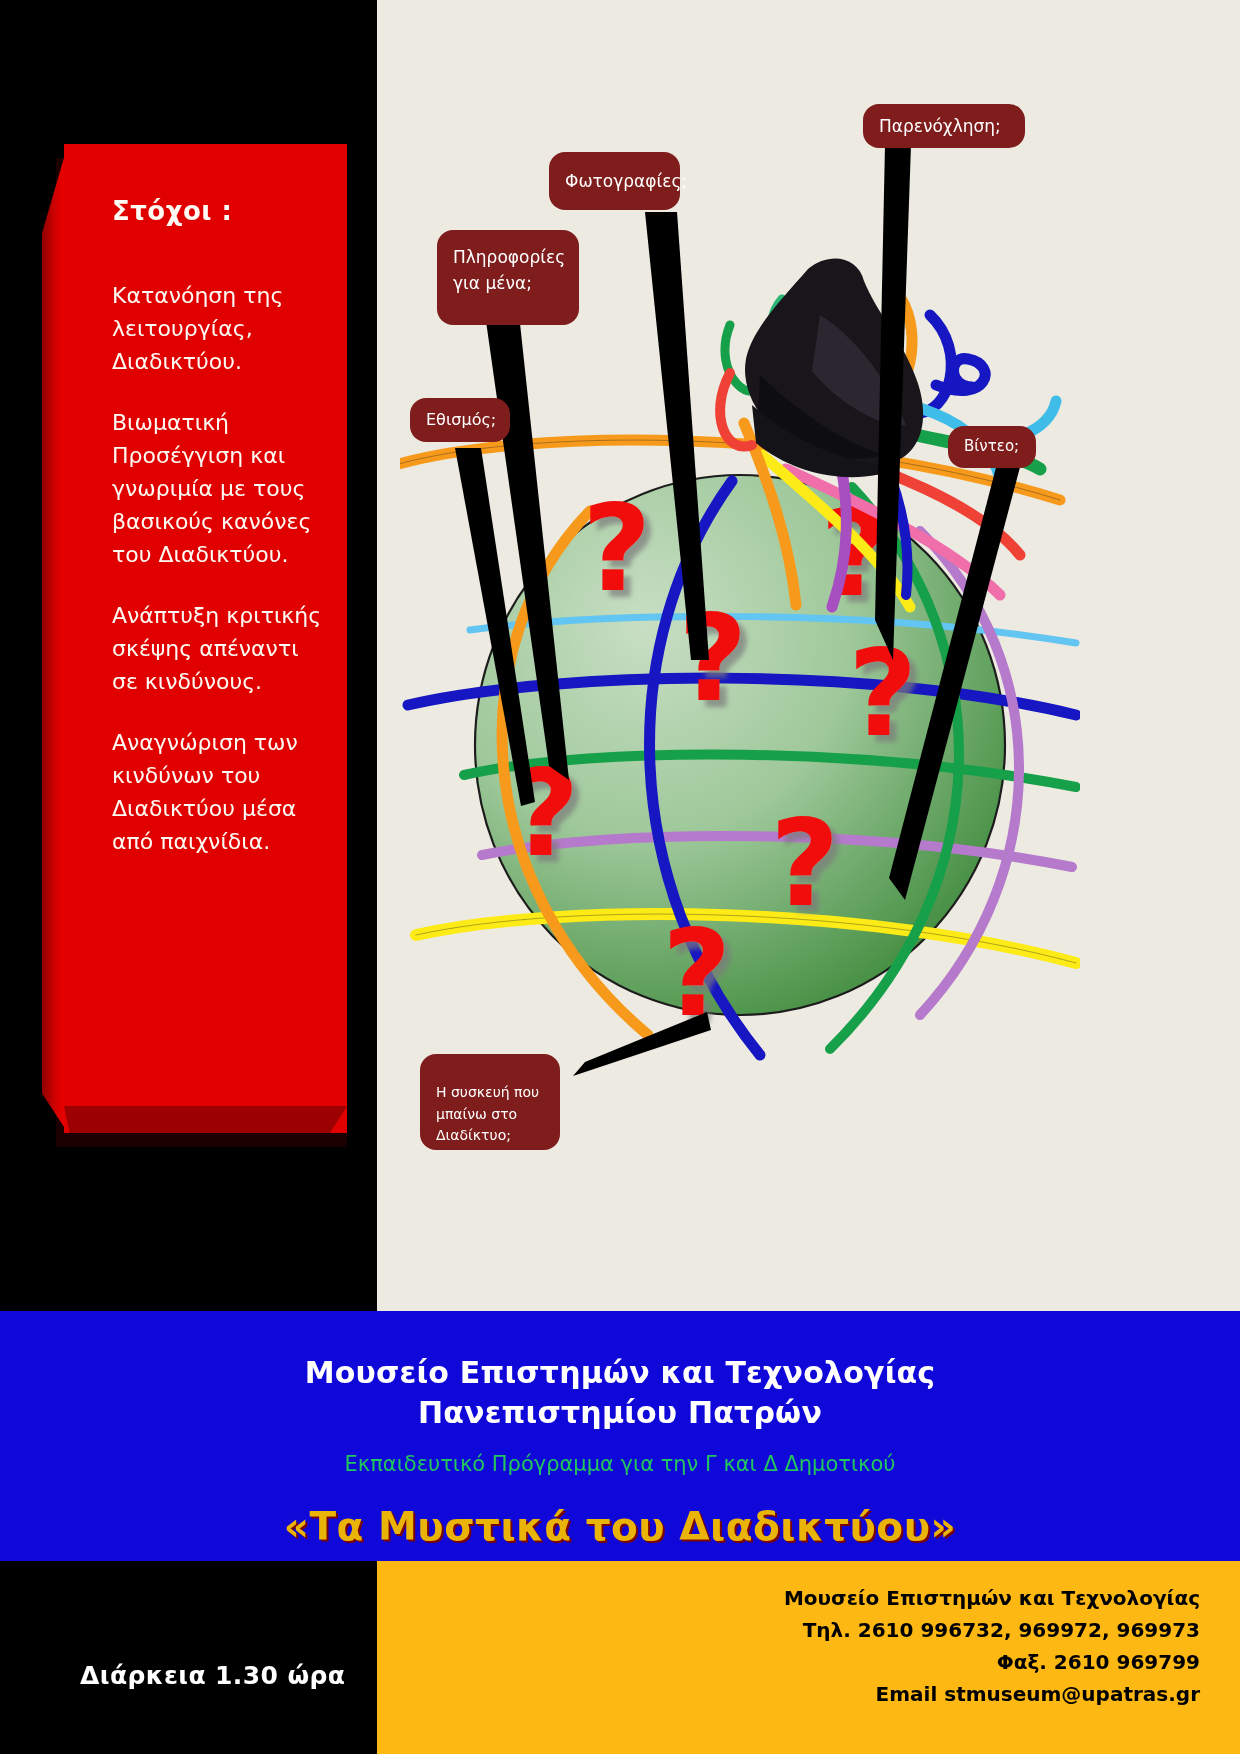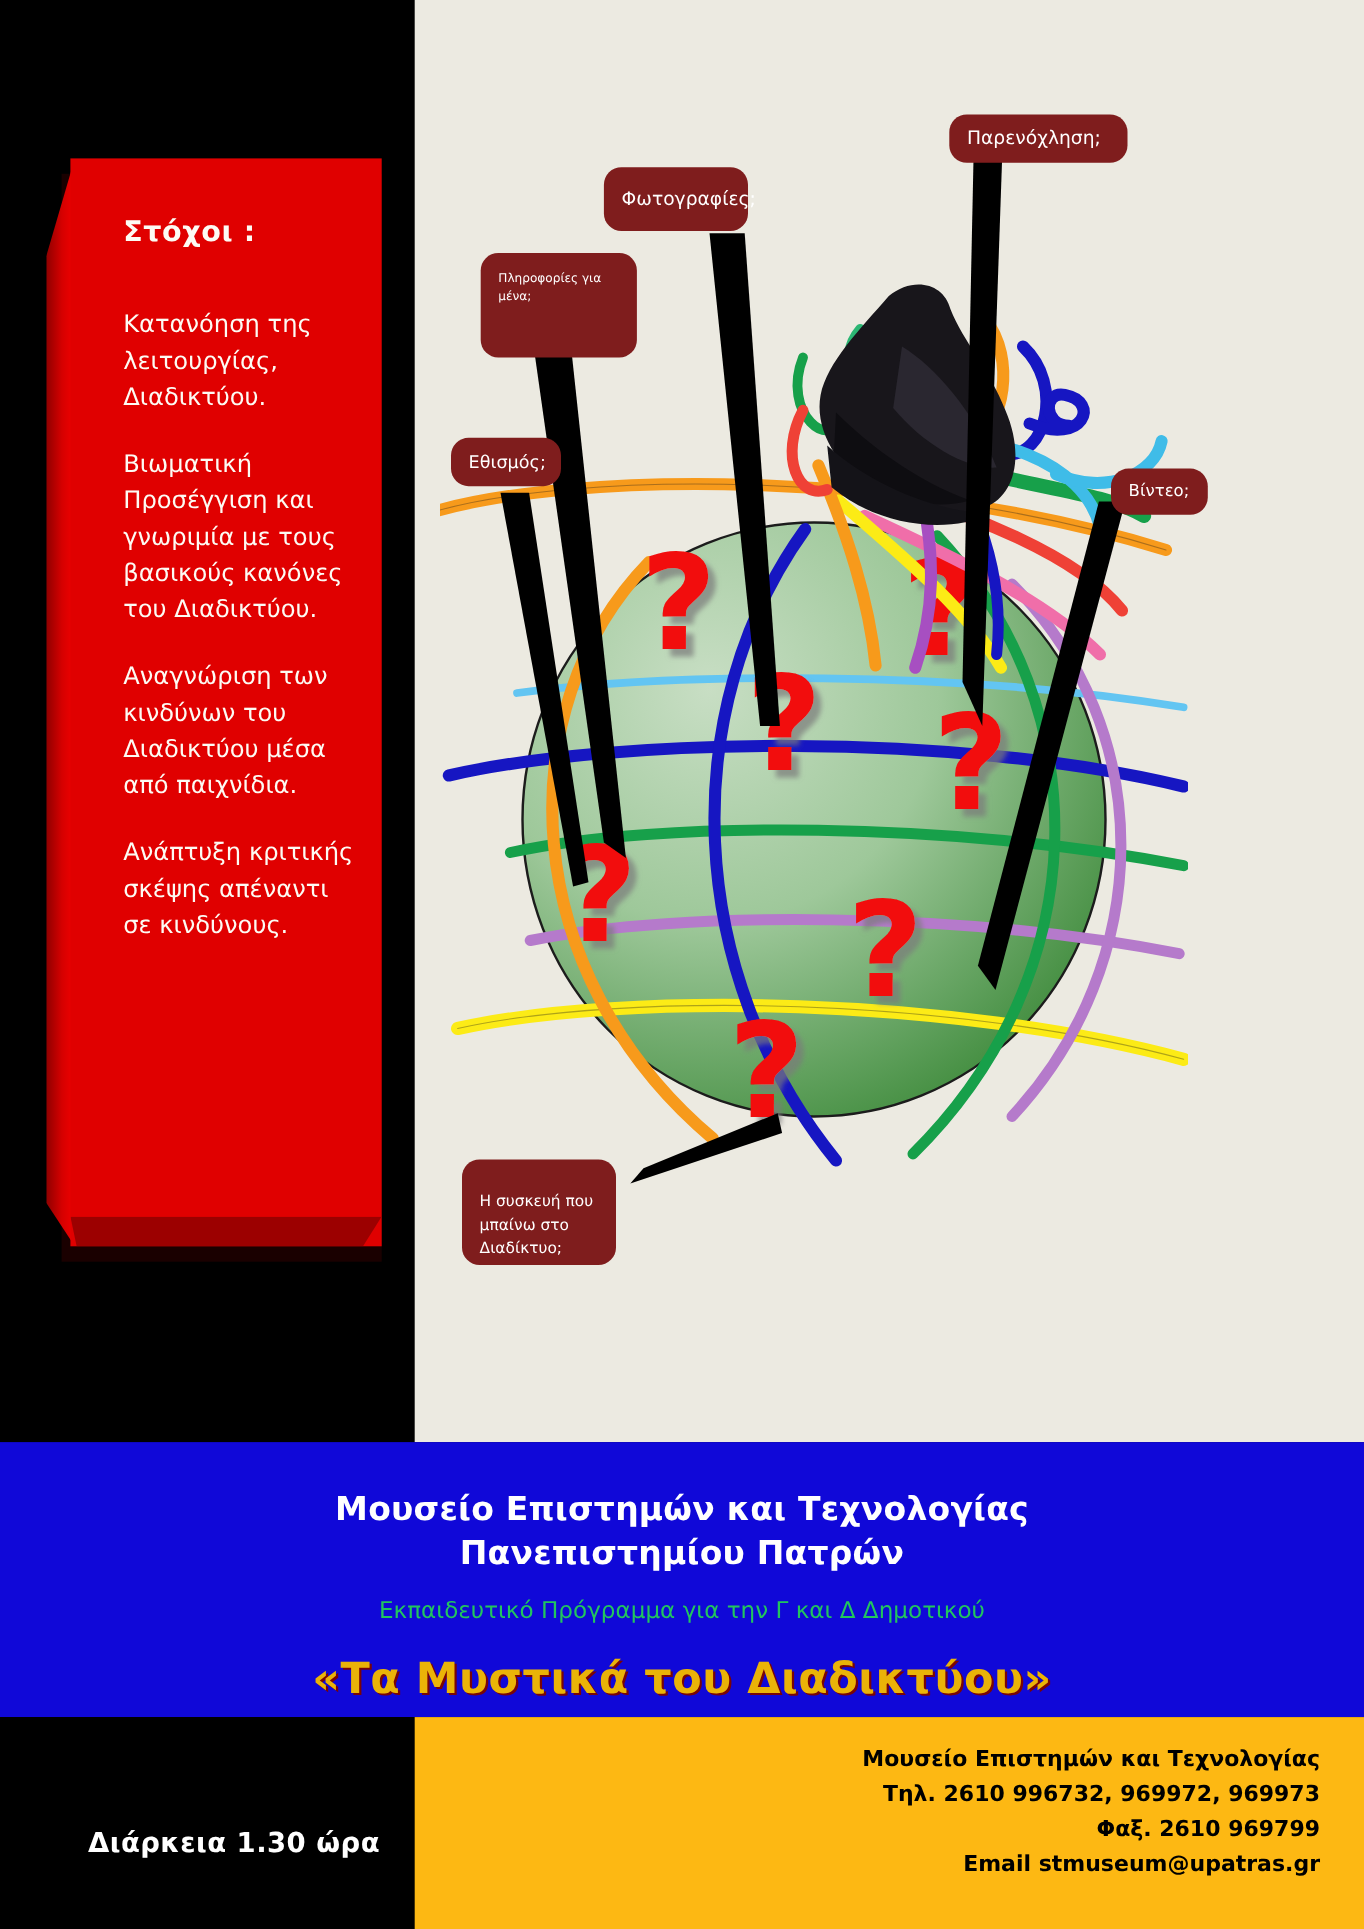--- a/index.html
+++ b/index.html
@@ -170,22 +170,22 @@
 
   <div class="red-box-wrap">
     <div class="red-shadow"></div>
     <div class="red-side"></div>
     <div class="red-face"></div>
     <div class="red-bottom"></div>
     <div class="red-inner">
       <div class="obj-title">Στόχοι :</div>
       <div class="obj-item">Κατανόηση της λειτουργίας, Διαδικτύου.</div>
       <div class="obj-item">Βιωματική Προσέγγιση και γνωριμία με τους βασικούς κανόνες του Διαδικτύου.</div>
+      <div class="obj-item">Ανάπτυξη κριτικής σκέψης απέναντι σε κινδύνους.</div>
       <div class="obj-item">Αναγνώριση των  κινδύνων του Διαδικτύου μέσα από παιχνίδια.</div>
-      <div class="obj-item">Ανάπτυξη κριτικής σκέψης απέναντι σε κινδύνους.</div>
     </div>
   </div>
 
   <svg class="globe-wrap" viewBox="0 0 680 650">
     <defs>
       <radialGradient id="gsph" cx="32%" cy="28%" r="82%">
         <stop offset="0%" stop-color="#c8dec4"></stop>
         <stop offset="48%" stop-color="#9ec89a"></stop>
         <stop offset="100%" stop-color="#3f8b3c"></stop>
       </radialGradient>
@@ -279,25 +279,25 @@
   </svg>
 
   <div class="bubble" style="left:863px; top:104px; width:162px; height:44px; font-size:17px;">
     <span>Παρενόχληση;</span>
   </div>
 
   <div class="bubble" style="left:549px; top:152px; width:131px; height:58px; font-size:17px;">
     <span>Φωτογραφίες;</span>
   </div>
 
-  <div class="bubble" style="left:437px; top:230px; width:142px; height:95px; font-size:11px; align-items:flex-start; padding-top:14px;">
+  <div class="bubble" style="left:437px; top:230px; width:142px; height:95px; font-size:17px; align-items:flex-start; padding-top:14px;">
     <span>Πληροφορίες για μένα;</span>
   </div>
 
-  <div class="bubble" style="left:1010px; top:426px; width:88px; height:42px; font-size:15px;">
+  <div class="bubble" style="left:948px; top:426px; width:88px; height:42px; font-size:15px;">
     <span>Βίντεο;</span>
   </div>
 
   <div class="bubble" style="left:410px; top:398px; width:100px; height:44px; font-size:16px;">
     <span>Εθισμός;</span>
   </div>
 
   <div class="bubble" style="left:420px; top:1054px; width:140px; height:96px; font-size:14px; align-items:flex-start; padding-top:28px;">
     <span>Η συσκευή που μπαίνω  στο Διαδίκτυο;</span>
   </div>

